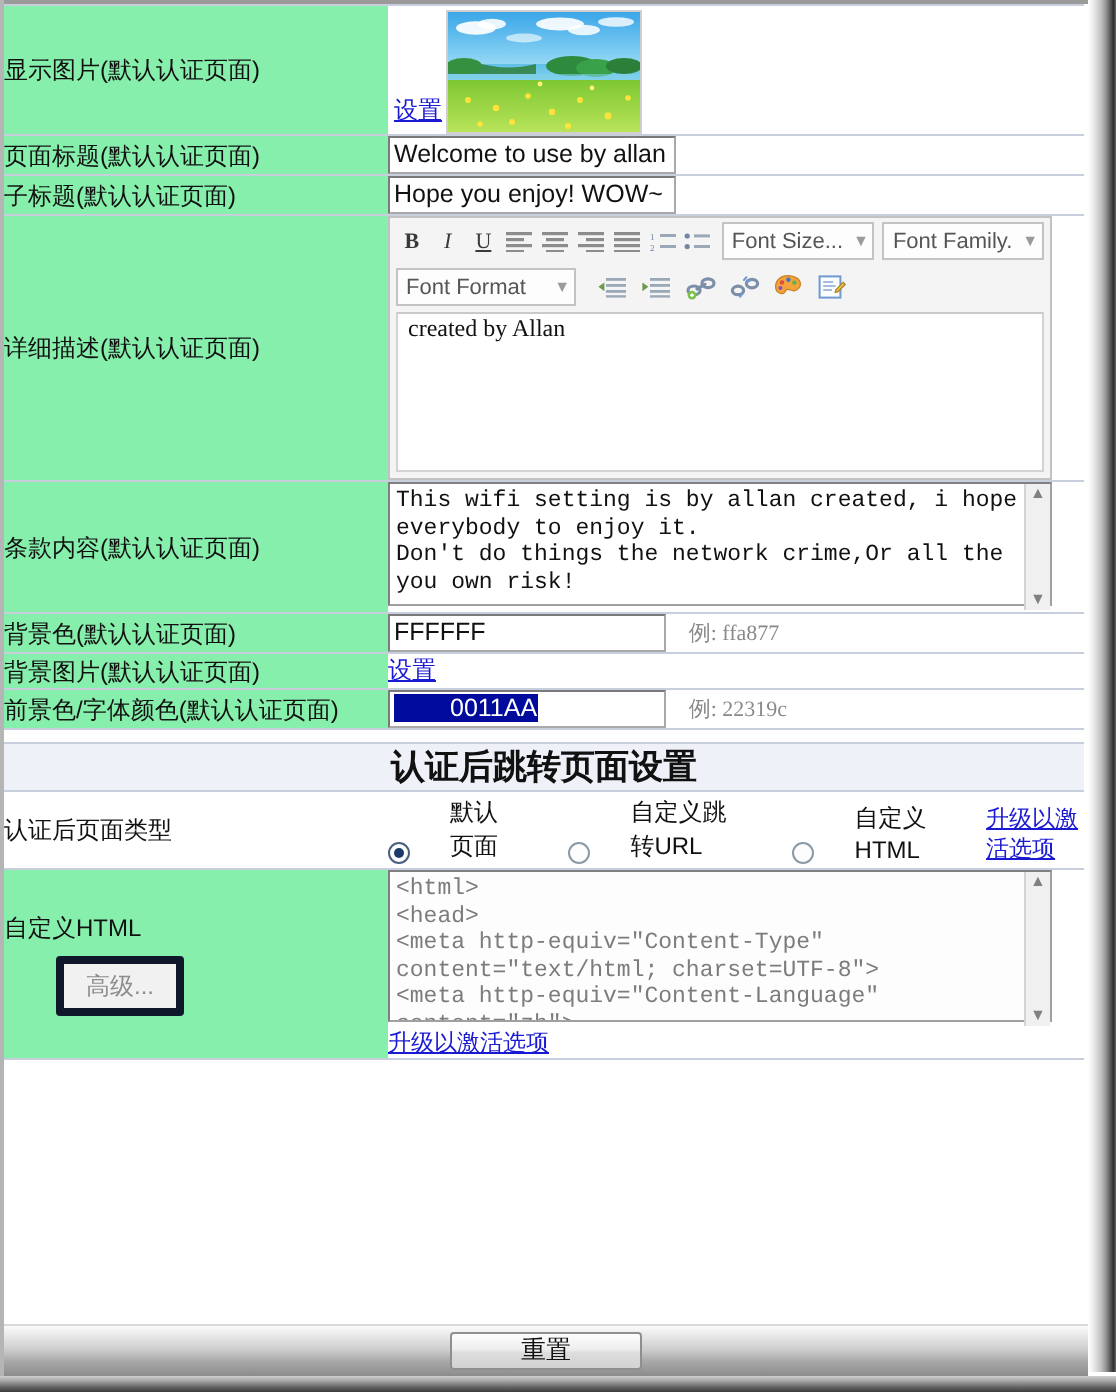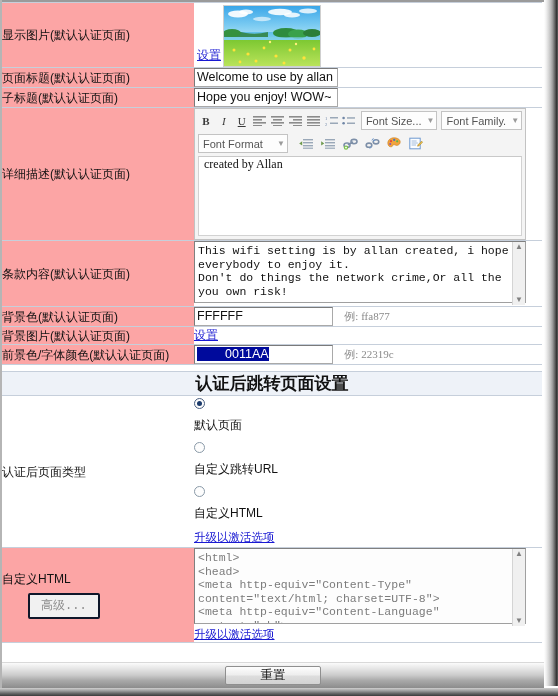--- a/index.html
+++ b/index.html
@@ -44,21 +44,21 @@
   table.form{
     border-collapse:collapse;width:540px;table-layout:fixed;
     margin:0;
   }
   table.form td{
     border-top:1px solid #c6cfdb;
     border-bottom:1px solid #c6cfdb;
     padding:0;vertical-align:middle;
   }
   td.lbl{
-    width:192px;background:#fca5a5;
+    width:192px;background:#86efac;
     padding:6px 0 6px 8px;
     font-size:12px;color:#111;line-height:16px;
   }
   td.val{
     background:#ffffff;
     padding:5px 6px 5px 7px;
   }
   tr.white td.lbl{background:#ffffff;}
   .spacer-row td{border:none;height:6px;background:#ffffff;}
 
@@ -159,37 +159,37 @@
   .sbar .ar{font-size:8px;color:#808080;line-height:8px;}
 
   
   td.secthead{
     background:#eef2f8;text-align:center;font-weight:bold;
     font-size:17px;color:#111;padding:4px 0;
     border-top:1px solid #c6cfdb;border-bottom:1px solid #c6cfdb;
   }
 
   
-  .radio-row{display:flex;align-items:flex-start;gap:8px;font-size:12px;padding:2px 0;flex-direction:column;}
+  .radio-row{display:flex;align-items:flex-end;gap:20px;font-size:12px;padding:2px 0;}
   .rad{
     width:11px;height:11px;border-radius:50%;
     border:1px solid #8a9aa8;background:#fdfdfd;
     display:inline-flex;align-items:center;justify-content:center;
     box-sizing:border-box;flex:none;cursor:pointer;
   }
   .rad.on{border-color:#4a5f80;}
   .rad.on::after{content:"";width:5px;height:5px;border-radius:50%;background:#1b3a6b;}
   .rlabel{margin-right:10px;font-size:12px;color:#111;cursor:pointer;}
 
   
   .advbtn{
     display:inline-block;margin-left:26px;margin-top:6px;
-    border:2px solid #0f172a;background:#f1f1f1;color:#8d8d8d;
+    border:4px solid #0f172a;background:#f1f1f1;color:#8d8d8d;
     font-size:12px;padding:3px 11px;border-radius:2px;cursor:default;
-    font-family:Liberation Mono, monospace;
+    font-family:Liberation Sans, sans-serif;
     text-align:center;
   }
 
   
   #bottombar{
     position:absolute;left:2px;bottom:8px;width:542px;height:26px;
     background:linear-gradient(to bottom,#fbfbfb 0%,#e6e6e6 22%,#cccccc 48%,#a9a9a9 70%,#8c8c8c 100%);
     border-top:1px solid #d9d9d9;
     display:flex;align-items:center;justify-content:center;gap:6px;
     box-sizing:border-box;

